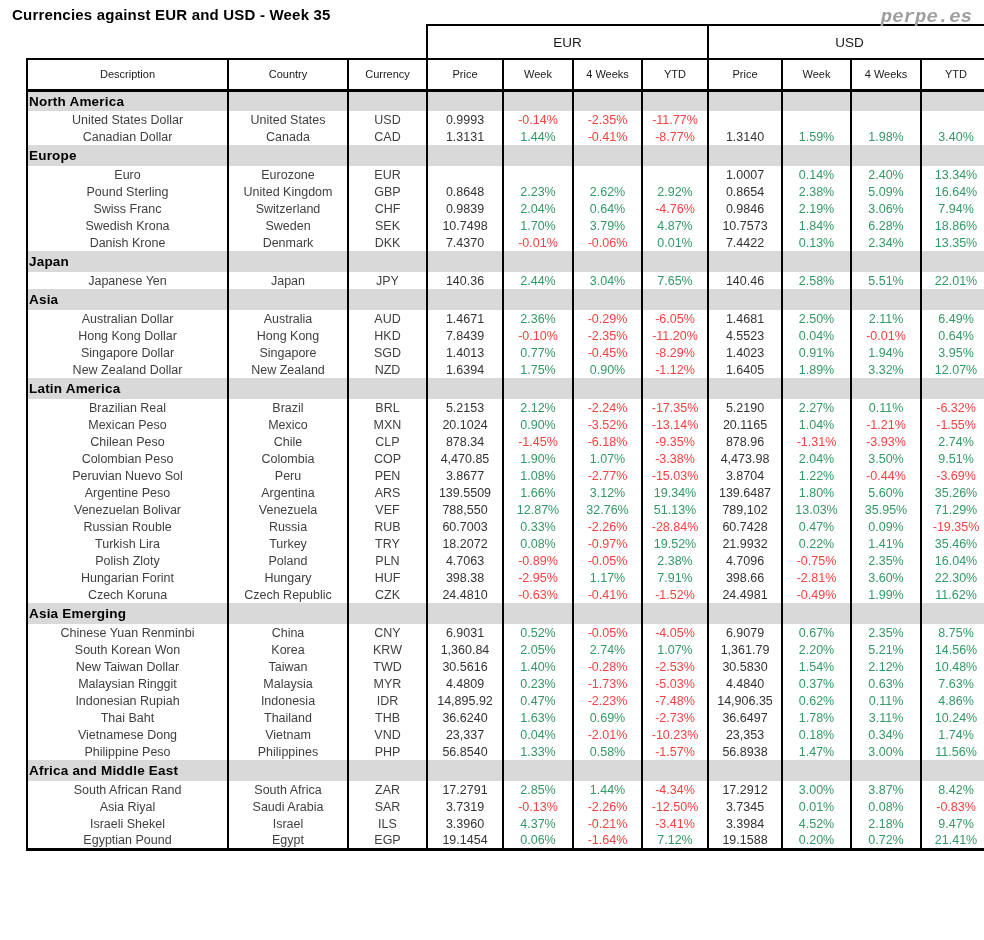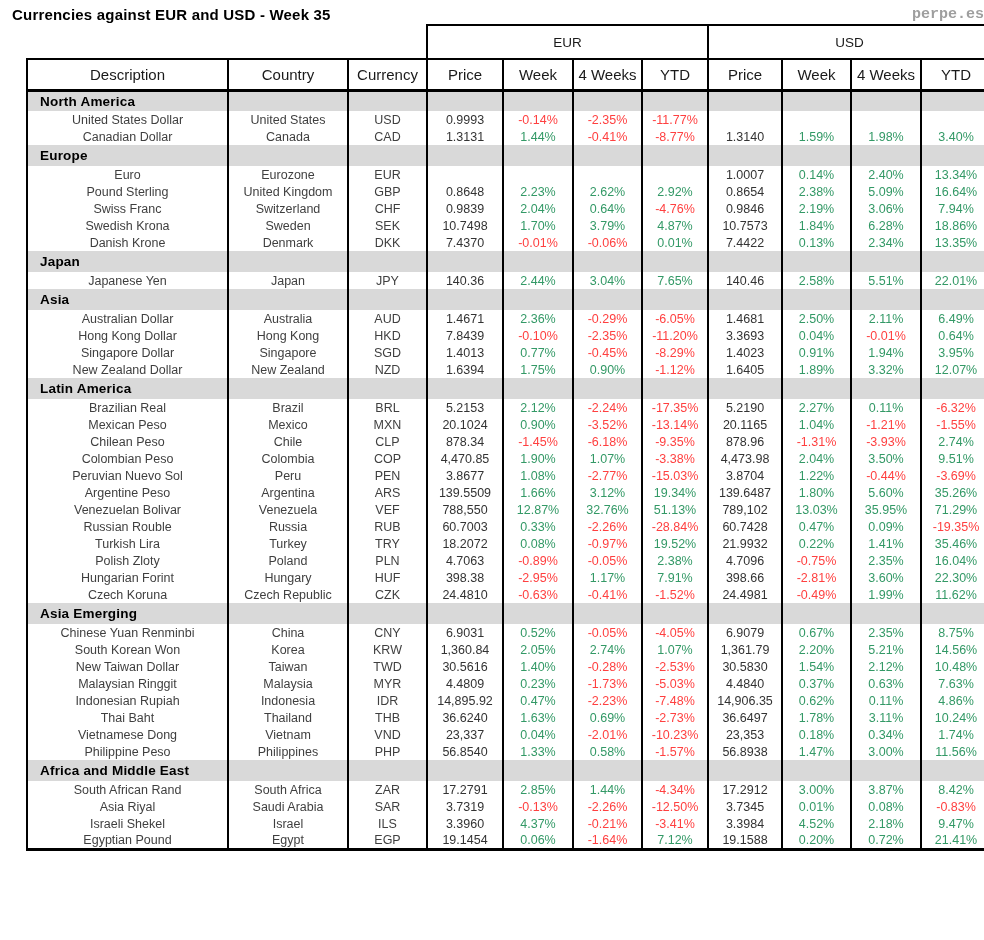--- a/index.html
+++ b/index.html
@@ -14,29 +14,29 @@
   * { box-sizing: border-box; }
   html, body { margin: 0; padding: 0; background: #ffffff; }
   body {
     width: 984px; height: 940px;
     font-family: "Liberation Sans", sans-serif;
     overflow: hidden;
   }
   .page { position: relative; width: 984px; height: 940px; }
   .topbar {
     display: flex; justify-content: space-between; align-items: flex-start;
-    padding: 6px 0 0 12px; height: 24px;
+    padding: 6px 12px 0 12px; height: 24px;
   }
   .title {
     font-size: 15px; font-weight: bold; color: #000;
     letter-spacing: 0.2px;
   }
   .brand {
     font-family: "Liberation Mono", monospace;
-    font-size: 15px; font-weight: bold; 
+    font-size: 19px; font-weight: bold; font-style: italic;
     color: var(--brand);
   }
   table.fx {
     border-collapse: collapse; table-layout: fixed;
     margin-left: 26px; width: 964px;
   }
   td, th { overflow: hidden; white-space: nowrap; }
   
   th.group, th.colh, tbody td {
     border-left: 2px solid var(--border);
@@ -47,30 +47,30 @@
   th.group {
     border-top: 2px solid var(--border);
     border-bottom: 2px solid var(--border);
     height: 34px; font-size: 13.5px; font-weight: normal;
     text-align: center; color: #1a1a1a;
   }
   
   th.colh {
     border-top: 2px solid var(--border);
     border-bottom: 3px solid var(--border);
-    height: 31px; font-size: 15px; font-weight: normal;
+    height: 31px; font-size: 11px; font-weight: normal;
     text-align: center; color: #1a1a1a;
   }
   
   tr.section td {
     background: var(--section-bg);
     height: 21px; font-size: 13.5px;
   }
   td.section-name {
-    font-weight: bold; color: #000; text-align: left; padding-left: 12px;
+    font-weight: bold; color: #000; text-align: left; padding-left: 1px;
     letter-spacing: 0.2px;
   }
   
   tr.row td { height: 17px; font-size: 12.5px; text-align: center; padding: 0 2px; }
   tr.row td.txt { color: var(--txt-text); }
   tr.row td.num { color: var(--num-text); }
   tr.row td.pos { color: var(--positive); }
   tr.row td.neg { color: var(--negative); }
   tbody tr:last-child td { border-bottom: 3px solid var(--border); }
 </style>
@@ -288,21 +288,21 @@
           <td class="pos">6.49%</td>
         </tr>
         <tr class="row">
           <td class="txt">Hong Kong Dollar</td>
           <td class="txt">Hong Kong</td>
           <td class="txt">HKD</td>
           <td class="num">7.8439</td>
           <td class="neg">-0.10%</td>
           <td class="neg">-2.35%</td>
           <td class="neg">-11.20%</td>
-          <td class="num">3.3693</td>
+          <td class="num">4.5523</td>
           <td class="pos">0.04%</td>
           <td class="neg">-0.01%</td>
           <td class="pos">0.64%</td>
         </tr>
         <tr class="row">
           <td class="txt">Singapore Dollar</td>
           <td class="txt">Singapore</td>
           <td class="txt">SGD</td>
           <td class="num">1.4013</td>
           <td class="pos">0.77%</td>

